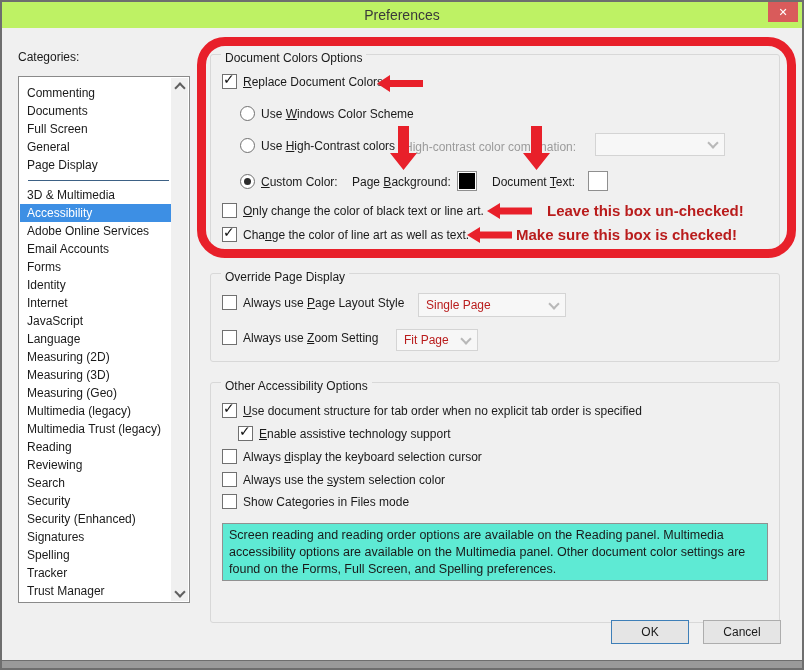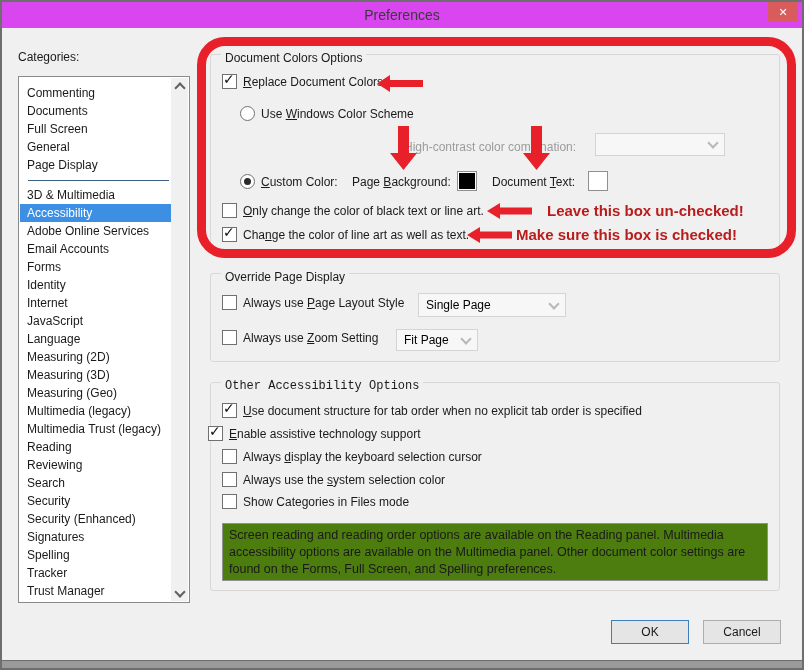--- a/index.html
+++ b/index.html
@@ -2,21 +2,21 @@
 <html><head>
 <meta charset="utf-8">
 <style>
   html,body{margin:0;padding:0;overflow:hidden;background:#fff;}
   #window{
     position:relative;width:804px;height:670px;background:#f0f0f0;
     font-family:"Liberation Sans","DejaVu Sans",sans-serif;font-size:12px;color:#1a1a1a;
     box-shadow:inset 0 0 0 2px #6e6e6e;
   }
   
-  .titlebar{position:absolute;left:2px;right:2px;top:2px;height:26px;background:#d946ef;
+  .titlebar{position:absolute;left:2px;right:2px;top:2px;height:26px;background:#bef264;
     text-align:center;line-height:26px;font-size:14px;color:#3a3a3a;}
   .close-btn{position:absolute;top:2px;right:6px;width:30px;height:20px;background:#d95b5b;
     color:#fff;font-size:11px;line-height:20px;text-align:center;font-weight:bold;}
   .frame-bottom{position:absolute;left:2px;right:2px;bottom:2px;height:7px;background:#9a9a9a;border-top:1px solid #6e6e6e;}
 
   
   .cat-label{position:absolute;left:18px;top:50px;}
   .listbox{position:absolute;left:18px;top:76px;width:172px;height:527px;background:#fff;
     border:1px solid #8a8a8a;box-sizing:border-box;overflow:hidden;}
   .list-items{position:absolute;left:1px;top:0;width:153px;padding-top:7px;}
@@ -37,32 +37,32 @@
   
   .row{position:absolute;display:flex;align-items:center;gap:6px;white-space:nowrap;}
   .cb{width:13px;height:13px;border:1px solid #707070;background:#fff;position:relative;flex:none;}
   .cb.checked::after{content:"✓";position:absolute;left:0px;top:-4px;font-size:14px;font-weight:bold;color:#111;}
   .radio{width:13px;height:13px;border:1px solid #707070;border-radius:50%;background:#fff;position:relative;flex:none;}
   .radio.sel::after{content:"";position:absolute;left:3px;top:3px;width:7px;height:7px;border-radius:50%;background:#2b2b2b;}
   .lbl{white-space:nowrap;}
   .gray{color:#9b9b9b;}
   .abs{position:absolute;white-space:nowrap;}
 
-  .combo{position:absolute;box-sizing:border-box;border:1px solid #d4d4d4;background:#f7f7f7;color:#000000;
+  .combo{position:absolute;box-sizing:border-box;border:1px solid #d4d4d4;background:#f7f7f7;color:#b91c1c;
     display:flex;align-items:center;padding:0 7px;}
   .combo .val{flex:1;overflow:hidden;white-space:nowrap;}
   .combo .chev{width:6px;height:6px;border-right:2px solid #b8b8b8;border-bottom:2px solid #b8b8b8;
     transform:rotate(45deg);flex:none;margin-top:-3px;}
 
   .swatch{position:absolute;width:16px;height:16px;border:1px solid #8f8f8f;background:#fff;padding:1px;}
   .swatch-fill{display:block;width:100%;height:100%;}
 
   
   .infobox{position:absolute;left:222px;top:523px;width:546px;height:58px;box-sizing:border-box;
-    border:1px solid #919191;background:#4d7c0f;padding:3px 6px;line-height:17px;font-size:12.5px;overflow:hidden;}
+    border:1px solid #919191;background:#5eead4;padding:3px 6px;line-height:17px;font-size:12.5px;overflow:hidden;}
 
   
   .btn{position:absolute;width:78px;height:24px;box-sizing:border-box;background:#e5e5e5;
     border:1px solid #adadad;text-align:center;line-height:22px;}
   .btn.focus{border:1px solid #3e7fb8;}
 
   
   .anno{pointer-events:none;z-index:50;}
   .red-circle{position:absolute;left:197px;top:37px;width:599px;height:221px;border:9px solid #e8202a;
     border-radius:28px;box-sizing:border-box;}
@@ -135,20 +135,24 @@
   <div class="row" style="left:222px;top:74px;">
     <span class="cb checked"></span>
     <span class="lbl"><span></span><u>R</u><span>eplace Document Colors</span></span>
   </div>
 
   <div class="row" style="left:240px;top:106px;">
     <span class="radio"></span>
     <span class="lbl"><span>Use </span><u>W</u><span>indows Color Scheme</span></span>
   </div>
 
+  <div class="row" style="left:240px;top:138px;">
+    <span class="radio"></span>
+    <span class="lbl"><span>Use </span><u>H</u><span>igh-Contrast colors</span></span>
+  </div>
   <div class="abs gray" style="left:404px;top:140px;">High-contrast color combination:</div>
   <div class="combo" style="left:595px;top:133px;width:130px;height:23px;">
     <span class="val"></span>
     <span class="chev"></span>
   </div>
 
   <div class="row" style="left:240px;top:174px;">
     <span class="radio sel"></span>
     <span class="lbl"><span></span><u>C</u><span>ustom Color:</span></span>
   </div>
@@ -186,29 +190,29 @@
 
   <div class="row" style="left:222px;top:330px;">
     <span class="cb"></span>
     <span class="lbl"><span>Always use </span><u>Z</u><span>oom Setting</span></span>
   </div>
   <div class="combo" style="left:396px;top:329px;width:82px;height:22px;">
     <span class="val">Fit Page</span>
     <span class="chev"></span>
   </div>
 
-  <div class="gb" style="left:210px;top:382px;width:570px;height:209px;font-family:Liberation Mono, monospace;">
+  <div class="gb" style="left:210px;top:382px;width:570px;height:241px;">
     <span class="gb-title"><span>Other Accessibility Options</span></span>
   </div>
 
   <div class="row" style="left:222px;top:403px;">
     <span class="cb checked"></span>
     <span class="lbl"><span></span><u>U</u><span>se document structure for tab order when no explicit tab order is specified</span></span>
   </div>
-  <div class="row" style="left:208px;top:426px;">
+  <div class="row" style="left:238px;top:426px;">
     <span class="cb checked"></span>
     <span class="lbl"><span></span><u>E</u><span>nable assistive technology support</span></span>
   </div>
   <div class="row" style="left:222px;top:449px;">
     <span class="cb"></span>
     <span class="lbl"><span>Always </span><u>d</u><span>isplay the keyboard selection cursor</span></span>
   </div>
   <div class="row" style="left:222px;top:472px;">
     <span class="cb"></span>
     <span class="lbl"><span>Always use the </span><u>s</u><span>ystem selection color</span></span>

